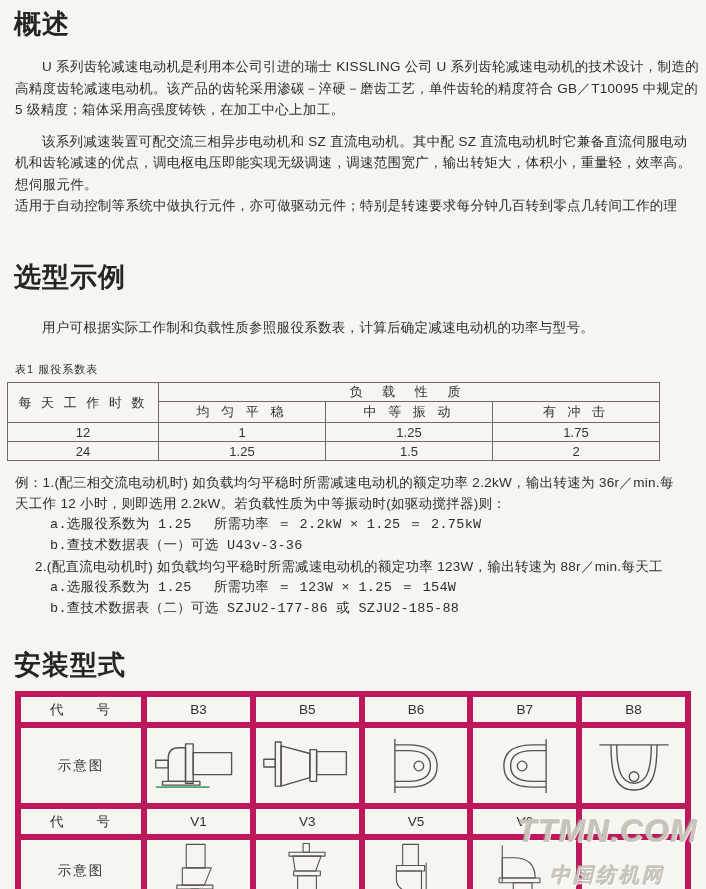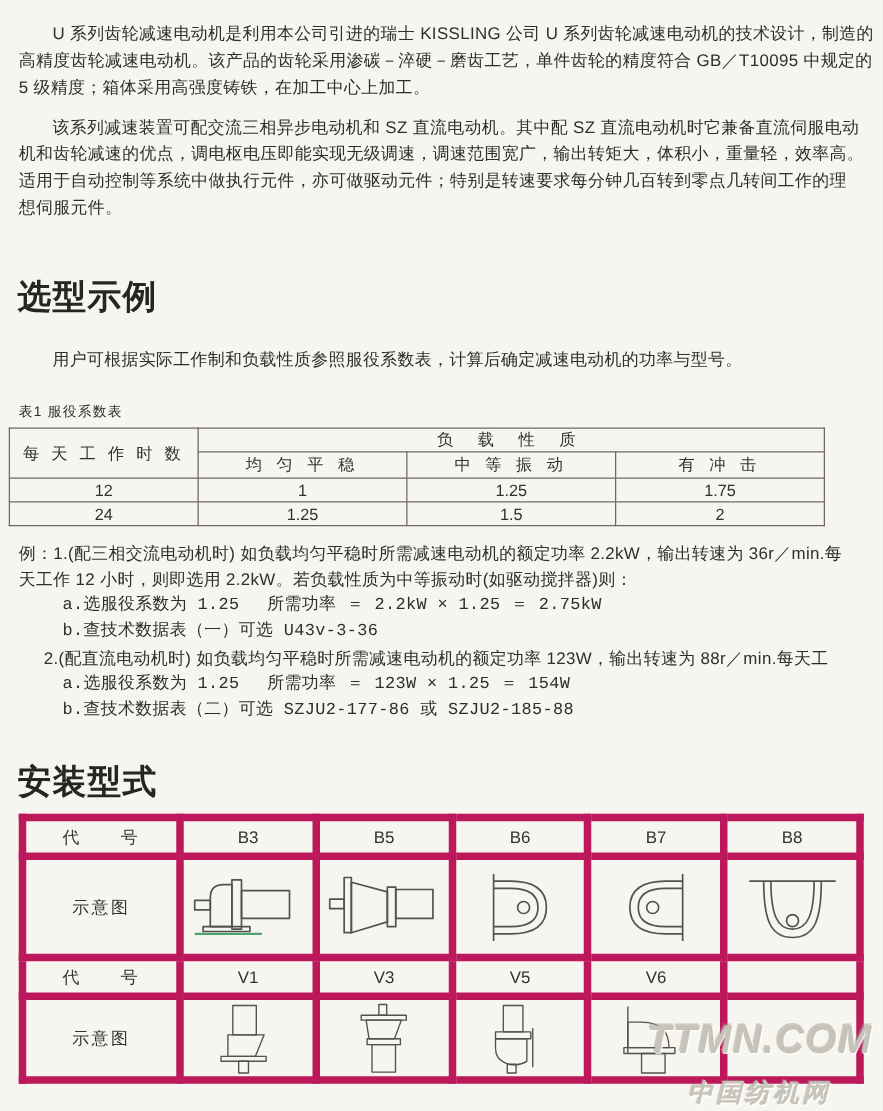--- a/index.html
+++ b/index.html
@@ -63,32 +63,33 @@
     line-height:1.0;user-select:none;
   }
   .watermark .wm1{font-size:32px;letter-spacing:1px;}
   .watermark .wm2{font-size:20px;letter-spacing:3px;margin-top:18px;}
 </style>
 </head>
 <body>
 
 <div class="page">
 
+  <h1 class="h1">概述</h1>
 
   <div class="body-text para1">
     <div class="tline ind2">U 系列齿轮减速电动机是利用本公司引进的瑞士 KISSLING 公司 U 系列齿轮减速电动机的技术设计，制造的</div>
     <div class="tline">高精度齿轮减速电动机。该产品的齿轮采用渗碳－淬硬－磨齿工艺，单件齿轮的精度符合 GB／T10095 中规定的</div>
     <div class="tline">5 级精度；箱体采用高强度铸铁，在加工中心上加工。</div>
   </div>
 
   <div class="body-text">
     <div class="tline ind2">该系列减速装置可配交流三相异步电动机和 SZ 直流电动机。其中配 SZ 直流电动机时它兼备直流伺服电动</div>
     <div class="tline">机和齿轮减速的优点，调电枢电压即能实现无级调速，调速范围宽广，输出转矩大，体积小，重量轻，效率高。</div>
+    <div class="tline">想伺服元件。</div>
     <div class="tline">适用于自动控制等系统中做执行元件，亦可做驱动元件；特别是转速要求每分钟几百转到零点几转间工作的理</div>
-    <div class="tline">想伺服元件。</div>
   </div>
 
   <h1 class="h1 sec2">选型示例</h1>
 
   <div class="body-text intro">
     <div class="tline ind2">用户可根据实际工作制和负载性质参照服役系数表，计算后确定减速电动机的功率与型号。</div>
   </div>
 
   <div class="caption">表1  服役系数表</div>
 

